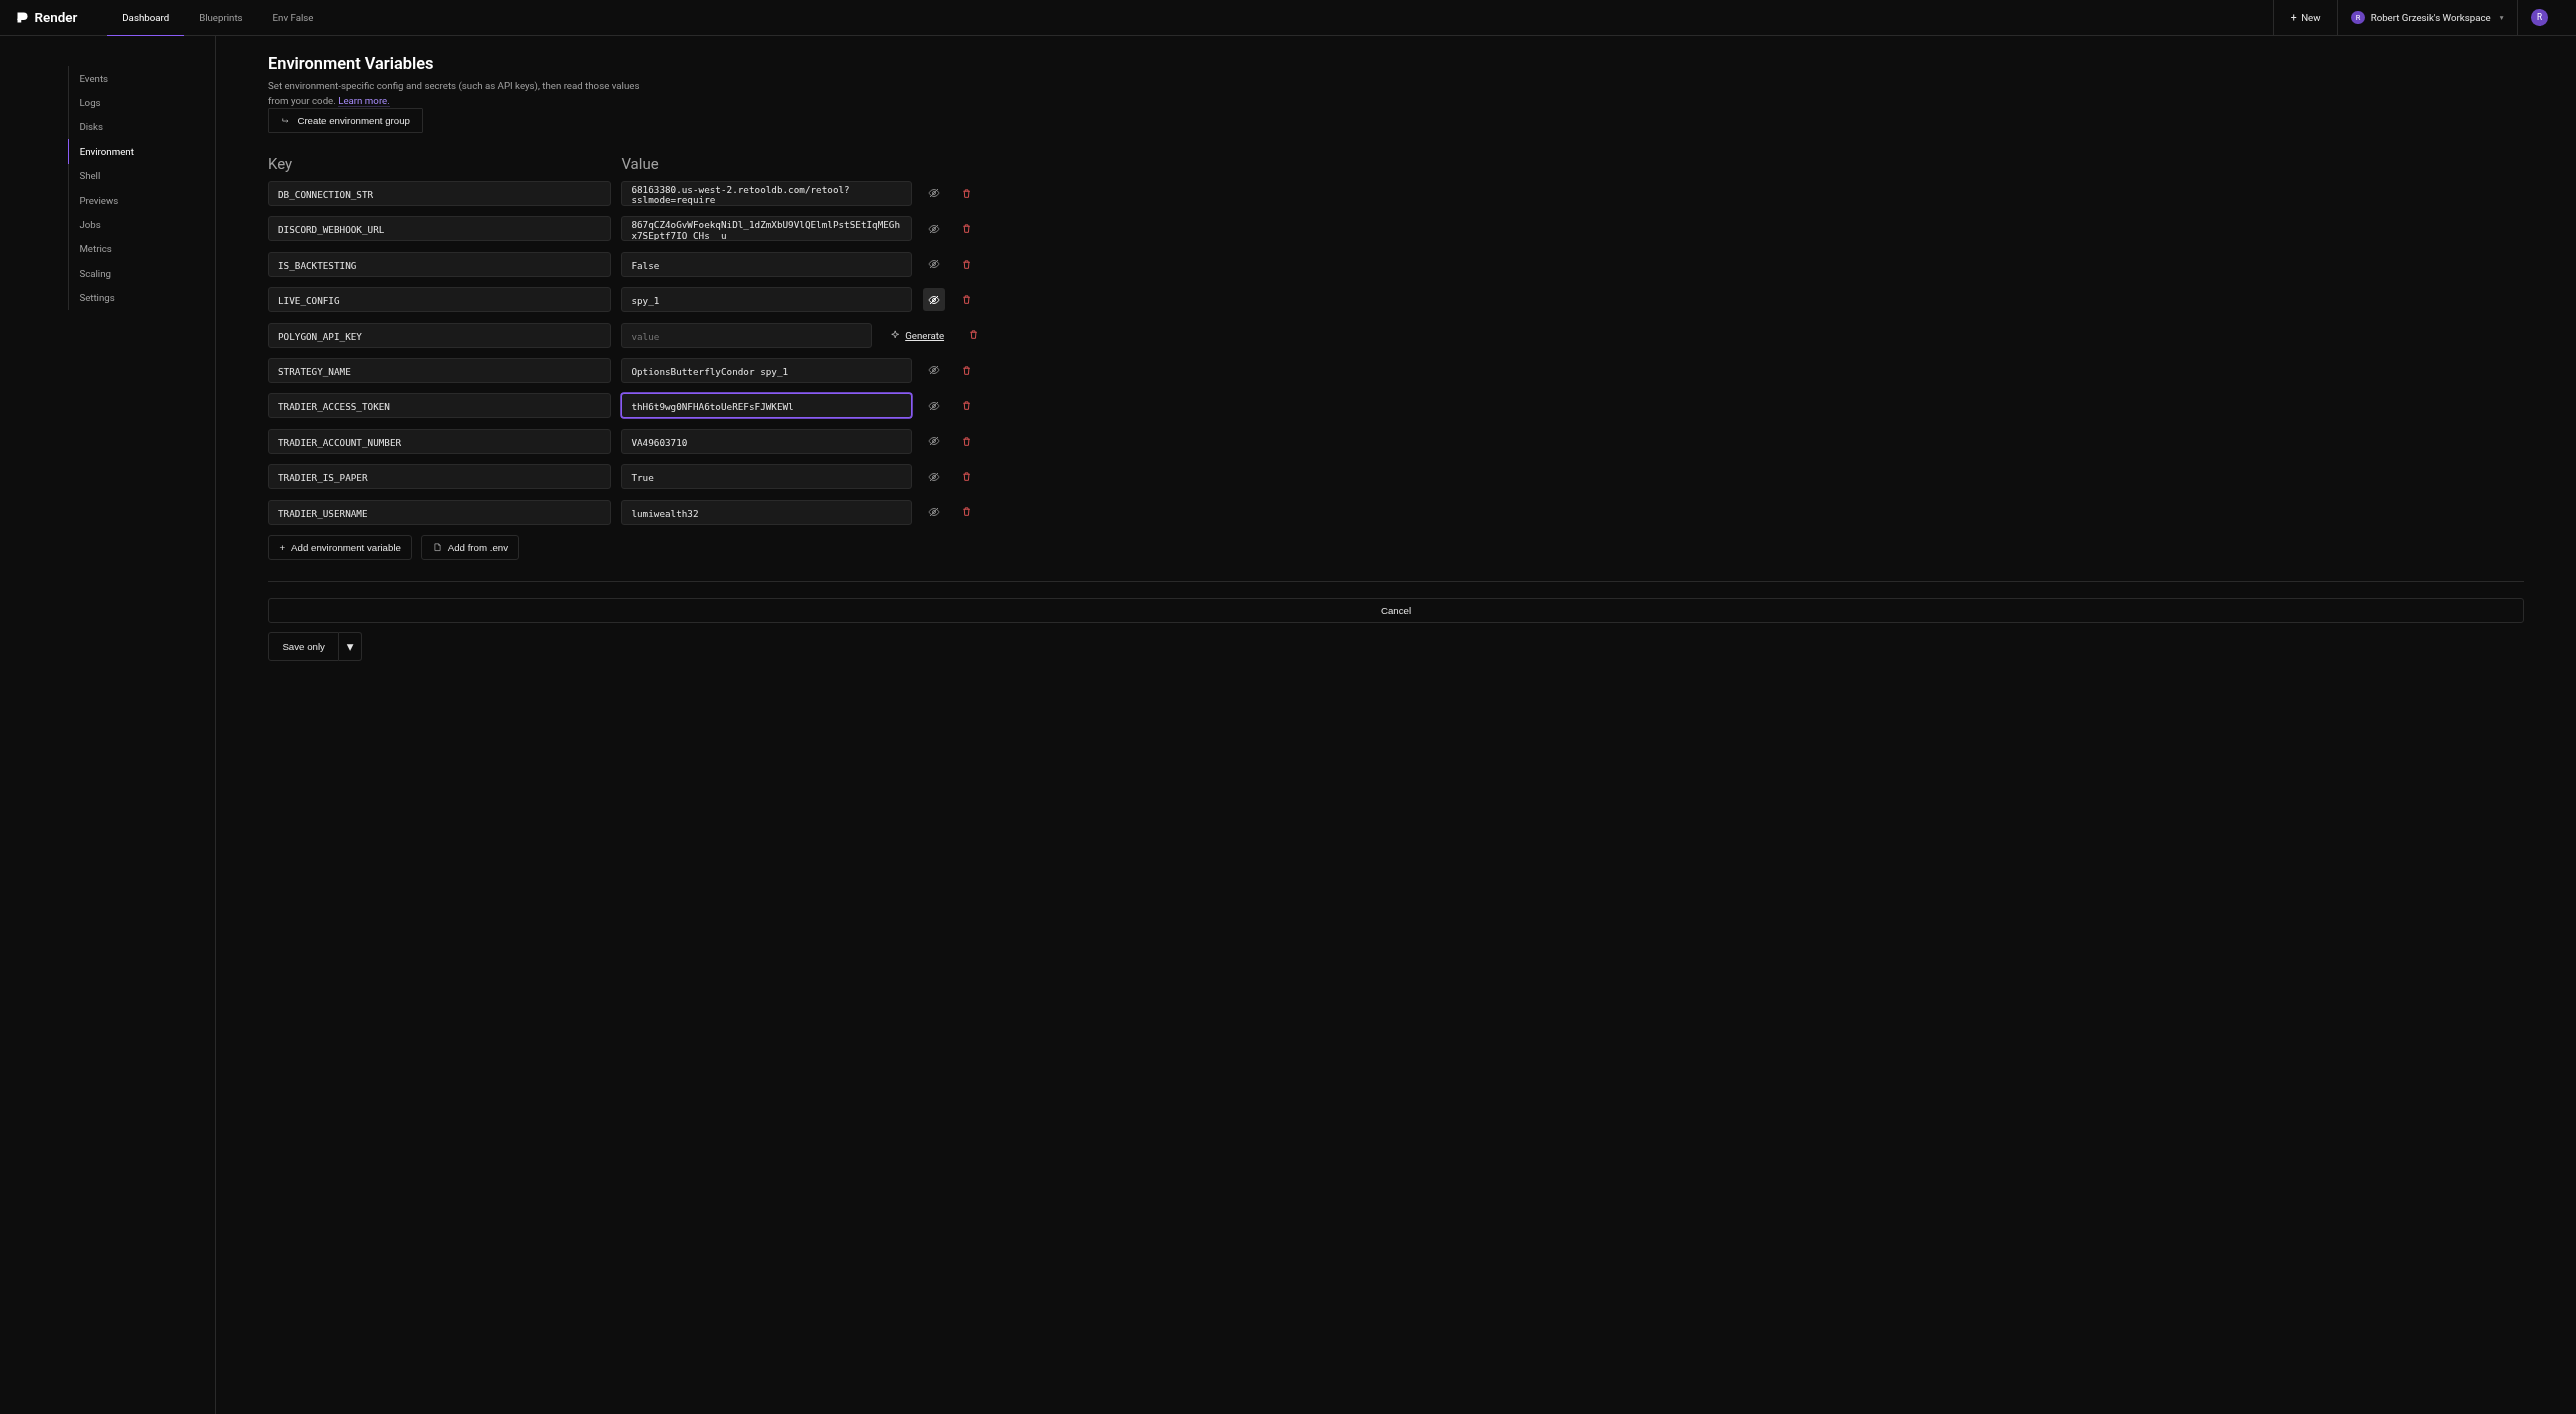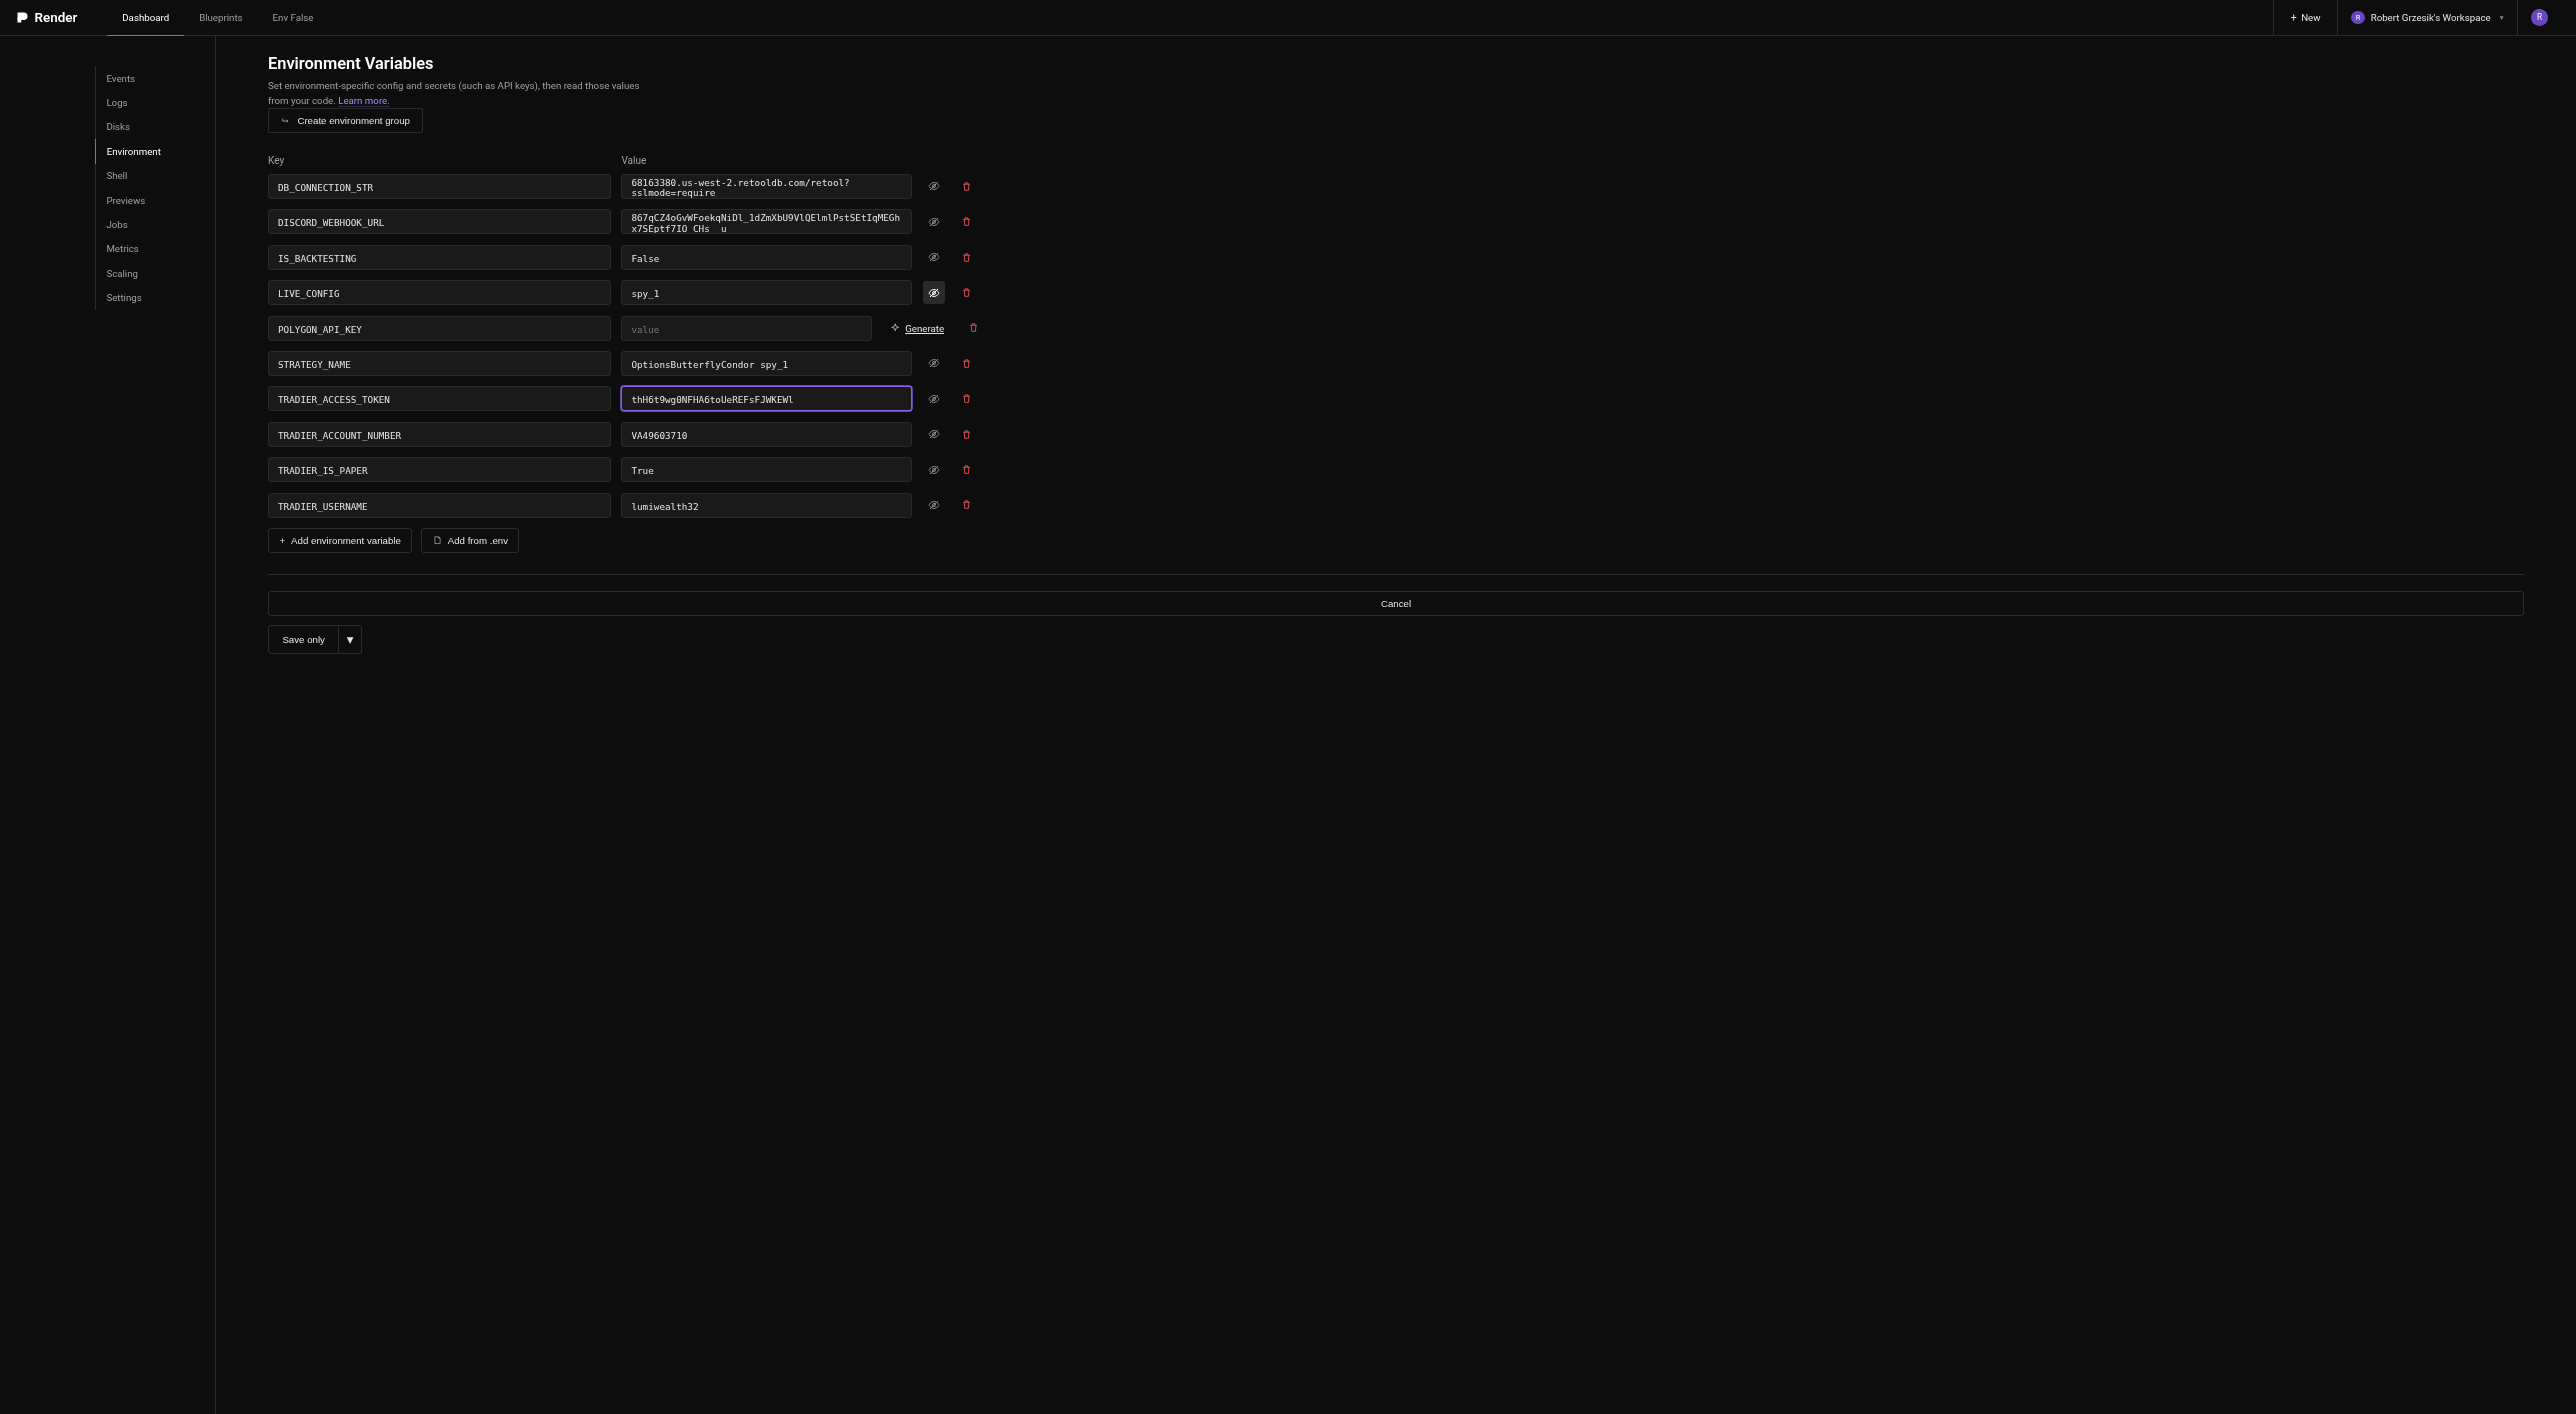--- a/index.html
+++ b/index.html
@@ -63,38 +63,38 @@
     .avatar {
       width: 16.4px; height: 16.4px; border-radius: 50%;
       background: #6b46c1; display: flex; align-items: center; justify-content: center;
       color: #fff; font-size: 8.2px;
     }
     .chev { font-size: 7.5px; margin-left: 3px; color: #888; }
     .plus-ic { font-size: 10.4px; }
     
     .body-wrap { display: flex; height: calc(100vh - 36px); min-height: 0; }
     .side-col { width: 216px; border-right: 0.7px solid #2a2a2a; padding-top: 30px; flex-shrink: 0; }
-    .side-list { margin-left: 95px; border-left: 0.7px solid #2a2a2a; }
+    .side-list { margin-left: 68px; border-left: 0.7px solid #2a2a2a; }
     .side-item {
       padding: 6.7px 10.4px; color: #a0a0a0; cursor: pointer; font-size: 9.7px;
     }
     .side-item.active { color: #fff; border-left: 1.5px solid #8a5cf6; margin-left: -0.7px; }
     .main-col { flex: 1; padding: 18px 52px 30px 52px; overflow-y: auto; min-width: 0; }
     
     .hdr-row { display: flex; justify-content: space-between; align-items: flex-start; margin-bottom: 22.4px; flex-direction: column; }
     .hdr-title { font-size: 16.4px; font-weight: 600; color: #fff; margin-bottom: 6px; }
     .hdr-sub { color: #a0a0a0; font-size: 9.7px; max-width: 388px; line-height: 1.5; }
     .hdr-sub a { color: #a78bfa; text-decoration: none; border-bottom: 0.7px solid #a78bfa40; }
     .create-group-btn {
       display: flex; align-items: center; gap: 6px;
       padding: 6px 12px; border: 0.7px solid #2a2a2a; border-radius: 1px;
       background: transparent; color: #e5e5e5; cursor: pointer; font-size: 9.7px;
     }
     
-    .col-hdrs { display: flex; margin-bottom: 7.5px; color: #a0a0a0; font-size: 10px; }
+    .col-hdrs { display: flex; margin-bottom: 7.5px; color: #a0a0a0; font-size: 15px; }
     .col-hdrs .key-hdr { flex: 1; max-width: 343px; margin-right: 10.4px; }
     .col-hdrs .val-hdr { flex: 1; }
     .row { display: flex; align-items: center; gap: 10.4px; margin-bottom: 10.4px; }
     .field {
       flex: 1; max-width: 343px;
       background: #1a1a1a; border: 0.7px solid #2a2a2a; border-radius: 3px;
       padding: 6px 9px; color: #e5e5e5; font-family: ui-monospace, SFMono-Regular, Menlo, monospace;
       font-size: 9.3px; resize: none; height: 25px; line-height: 13.4px;
       overflow: hidden;
     }

